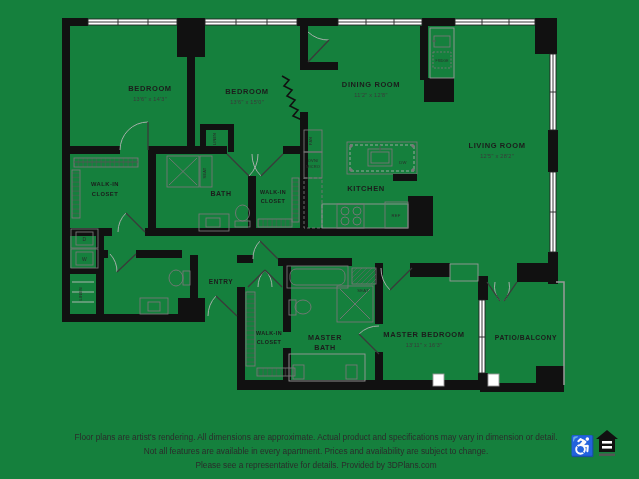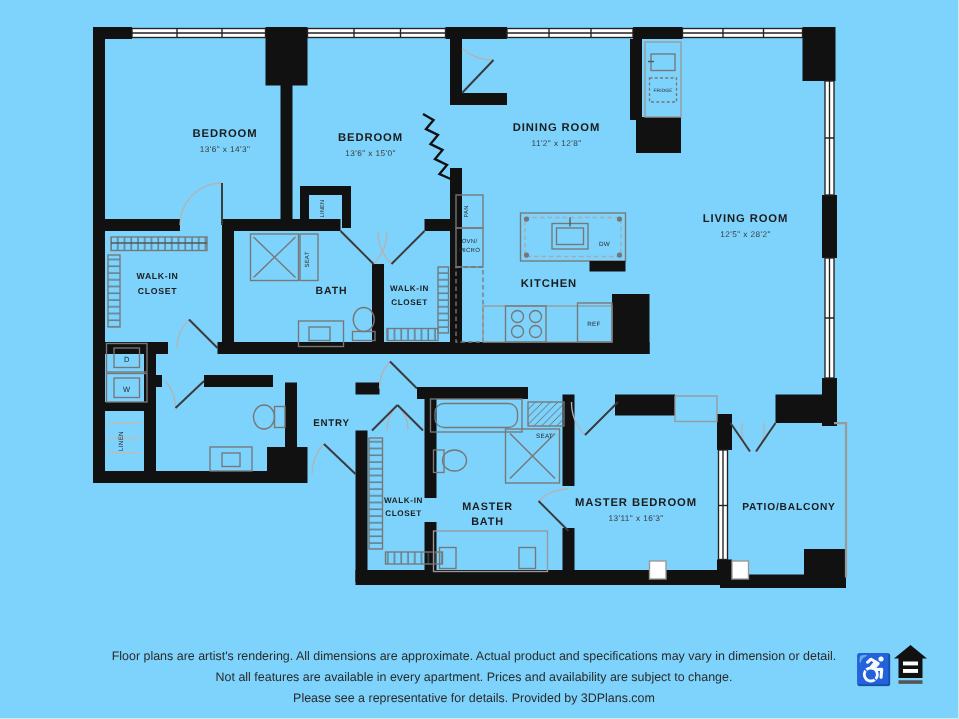--- a/index.html
+++ b/index.html
@@ -1,16 +1,16 @@
 <!DOCTYPE html>
 <html><head>
 <meta charset="utf-8">
 <style>
   html,body{margin:0;padding:0;background:#ffffff;}
-  .canvas{position:relative;width:639px;height:479px;background:#7dd3fc;overflow:hidden;
+  .canvas{position:relative;width:639px;height:479px;background:#15803d;overflow:hidden;
           font-family:"Liberation Sans", sans-serif;}
   svg{display:block;}
   text{font-family:"Liberation Sans", sans-serif;}
   .room-label{font-weight:bold;fill:#1c1c1c;letter-spacing:.08em;}
   .dim-label{fill:#3a3a3a;letter-spacing:.05em;}
   .tiny-label{fill:#2a2a2a;letter-spacing:.04em;}
   .footer-text{fill:#2b2b2b;}
 </style>
 </head>
 <body>

